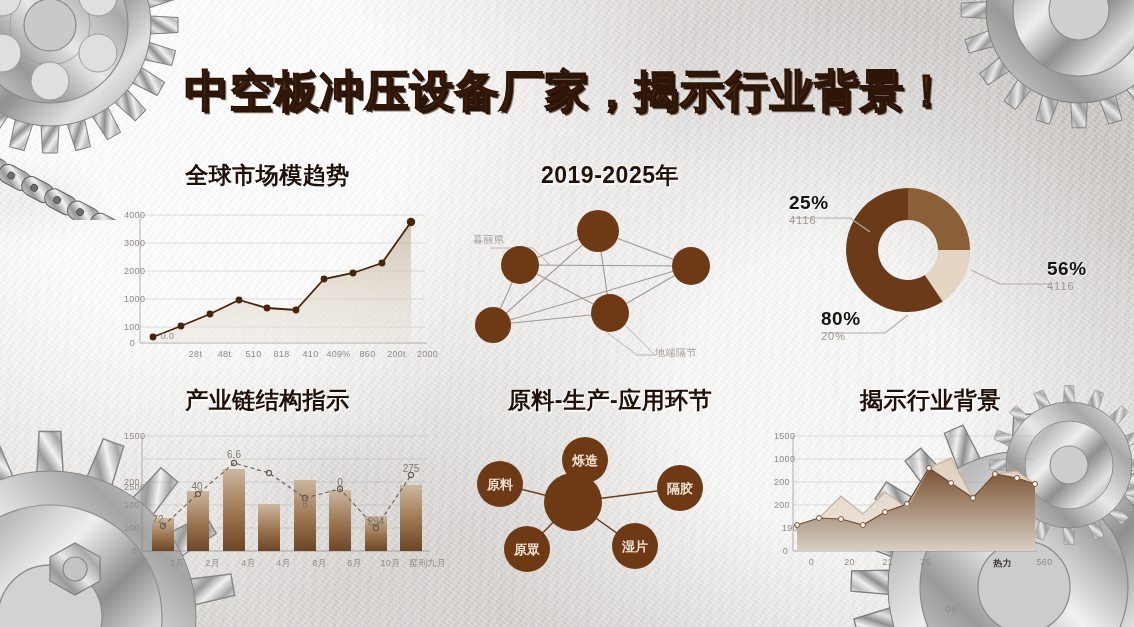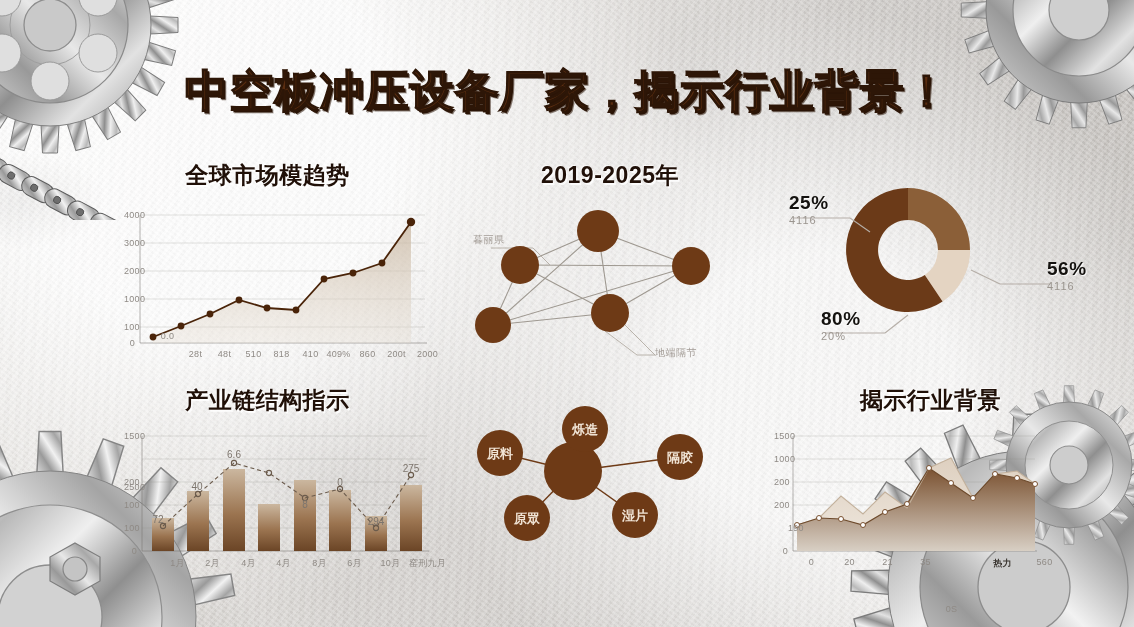--- a/index.html
+++ b/index.html
@@ -528,20 +528,21 @@
     <span class="axlbl xlbl" style="left:139px;top:131px;">4月</span>
     <span class="axlbl xlbl" style="left:174px;top:131px;">4月</span>
     <span class="axlbl xlbl" style="left:210px;top:131px;">8月</span>
     <span class="axlbl xlbl" style="left:245px;top:131px;">6月</span>
     <span class="axlbl xlbl" style="left:281px;top:131px;">10月</span>
     <span class="axlbl xlbl" style="left:318px;top:131px;">窑刑九月</span>
   </div>
 </div>
 
 <div class="panel" style="left:455px;top:385px;width:310px;height:180px;">
+  <div class="ptitle">原料-生产-应用环节</div>
   <div class="plot" style="margin-top:12px;height:148px;">
     <svg width="310" height="148" viewBox="0 0 310 148">
       <g stroke="#6e3a16" stroke-width="1.4">
         <line x1="118" y1="74" x2="45" y2="56"></line>
         <line x1="118" y1="74" x2="130" y2="32"></line>
         <line x1="118" y1="74" x2="225" y2="60"></line>
         <line x1="118" y1="74" x2="180" y2="118"></line>
         <line x1="118" y1="74" x2="72" y2="121"></line>
       </g>
       <g>
@@ -612,21 +613,21 @@
         <circle cx="228" cy="72" r="2.5"></circle>
           <circle cx="250" cy="48" r="2.5"></circle>
         <circle cx="272" cy="52" r="2.5"></circle>
           <circle cx="290" cy="58" r="2.5"></circle>
       </g>
     </svg>
     <span class="axlbl ylbl" style="left:0;width:43px;top:10px;">1500</span>
     <span class="axlbl ylbl" style="left:0;width:43px;top:33px;">1000</span>
     <span class="axlbl ylbl" style="left:0;width:43px;top:56px;">200</span>
     <span class="axlbl ylbl" style="left:0;width:43px;top:79px;">200</span>
-    <span class="axlbl ylbl" style="left:14px;width:43px;top:102px;text-align:right;">190</span>
+    <span class="axlbl ylbl" style="left:8px;width:43px;top:102px;text-align:right;">190</span>
     <span class="axlbl ylbl" style="left:0;width:43px;top:125px;">0</span>
 
     <span class="axlbl xlbl" style="left:52px;top:131px;">0</span>
     <span class="axlbl xlbl" style="left:90px;top:131px;">20</span>
     <span class="axlbl xlbl" style="left:128px;top:131px;">21</span>
     <span class="axlbl xlbl" style="left:166px;top:131px;">35</span>
     <span class="axlbl xlbl" style="left:192px;top:131px;margin-top:47px;">0S</span>
     <span class="axlbl xlbl" style="left:243px;top:131px;font-weight:bold;color:#3b3631;">热力</span>
     <span class="axlbl xlbl" style="left:285px;top:131px;">560</span>
   </div>

